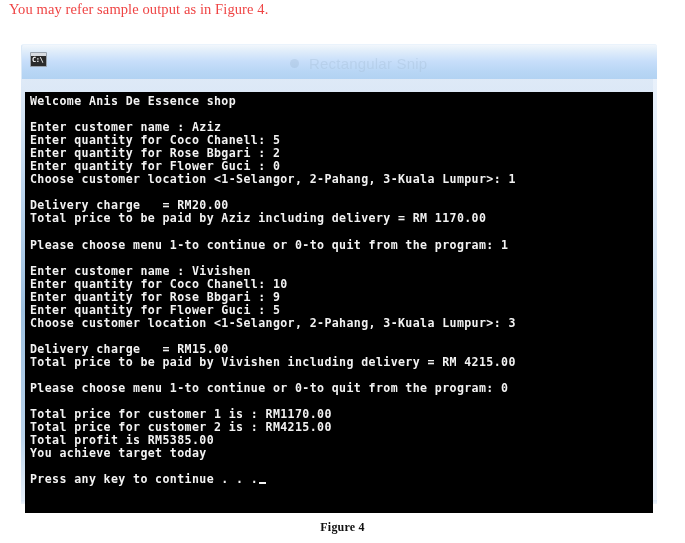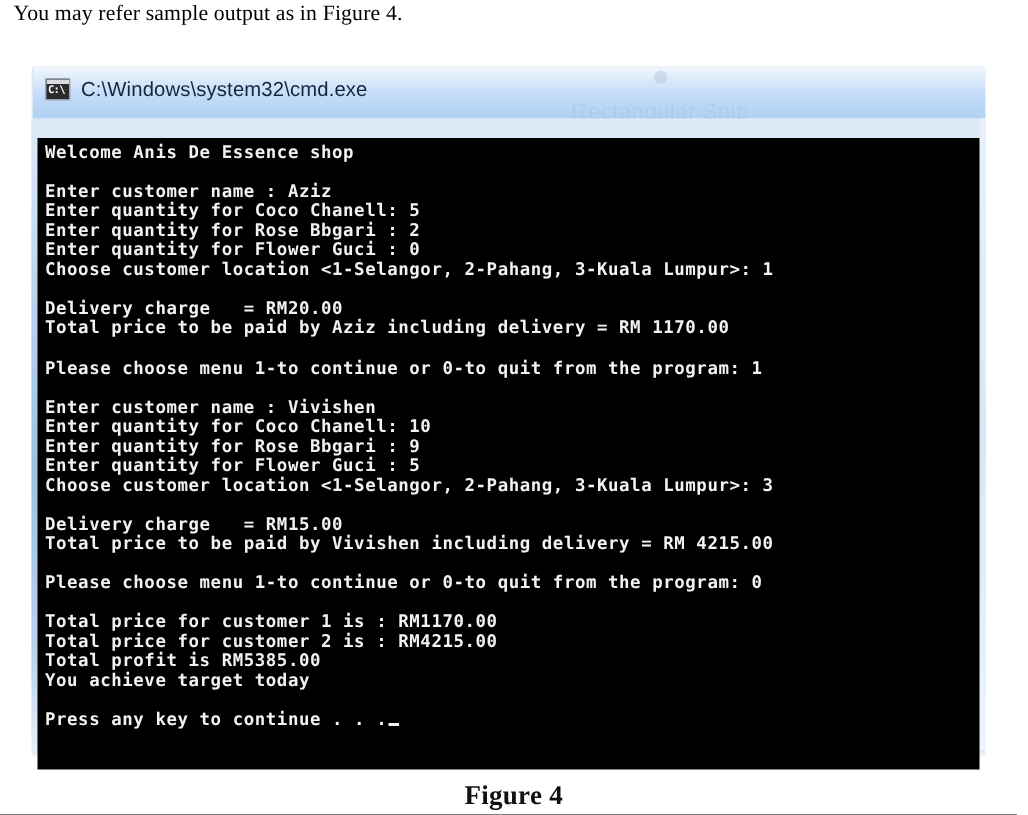--- a/index.html
+++ b/index.html
@@ -15,21 +15,21 @@
     position: relative;
   }
 
   
   .doc-intro {
     position: absolute;
     left: 9px;
     top: 1px;
     font-family: "Liberation Serif", serif;
     font-size: 14.5px;
-    color: #000000;
+    color: #ef4444;
     letter-spacing: 0.1px;
     white-space: nowrap;
   }
 
   
   .cmd-window {
     position: absolute;
     left: 21px;
     top: 44px;
     width: 636px;
@@ -119,21 +119,20 @@
     position: absolute;
     left: 268px;
     top: 2px;
     width: 300px;
     height: 32px;
     display: flex;
     align-items: center;
     gap: 10px;
     opacity: 0.42;
     pointer-events: none;
-    flex-direction: column;
   }
   .snip-dot {
     width: 9px;
     height: 9px;
     border-radius: 50%;
     background: #9ab4cf;
     flex: none;
     opacity: 0.75;
   }
   .snip-label {
@@ -212,41 +211,40 @@
   }
 
   
   .figure-caption {
     position: absolute;
     left: 0;
     top: 520px;
     width: 685px;
     text-align: center;
     font-family: "Liberation Serif", serif;
-    font-size: 18px;
+    font-size: 12px;
     font-weight: bold;
     color: #111111;
     letter-spacing: 0.2px;
   }
 </style>
 </head>
 <body>
 
 <div class="doc-intro">You may refer sample output as in Figure 4.</div>
 
 <div class="cmd-window">
 
   <div class="cmd-frame-glow"></div>
 
   <div class="cmd-titlebar">
     <div class="titlebar-inner">
       <div class="cmd-icon">
         <span class="cmd-icon-text">C:\</span>
       </div>
-      <span class="cmd-title-text">C:\Windows\system32\cmd.exe</span>
     </div>
 
     <div class="snip-watermark">
       <span class="snip-dot"></span>
       <span class="snip-label">Rectangular Snip</span>
     </div>
   </div>
 
   <div class="cmd-left-strip"></div>
   <div class="cmd-right-strip"></div>

